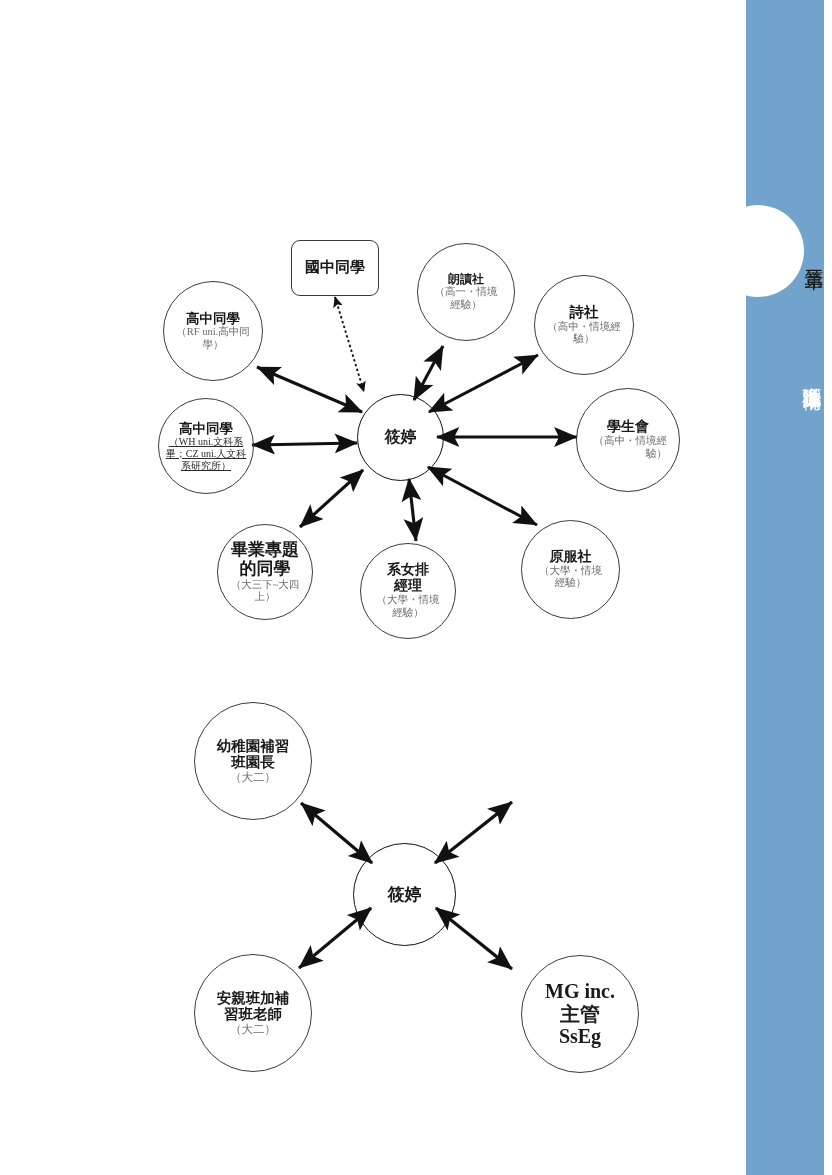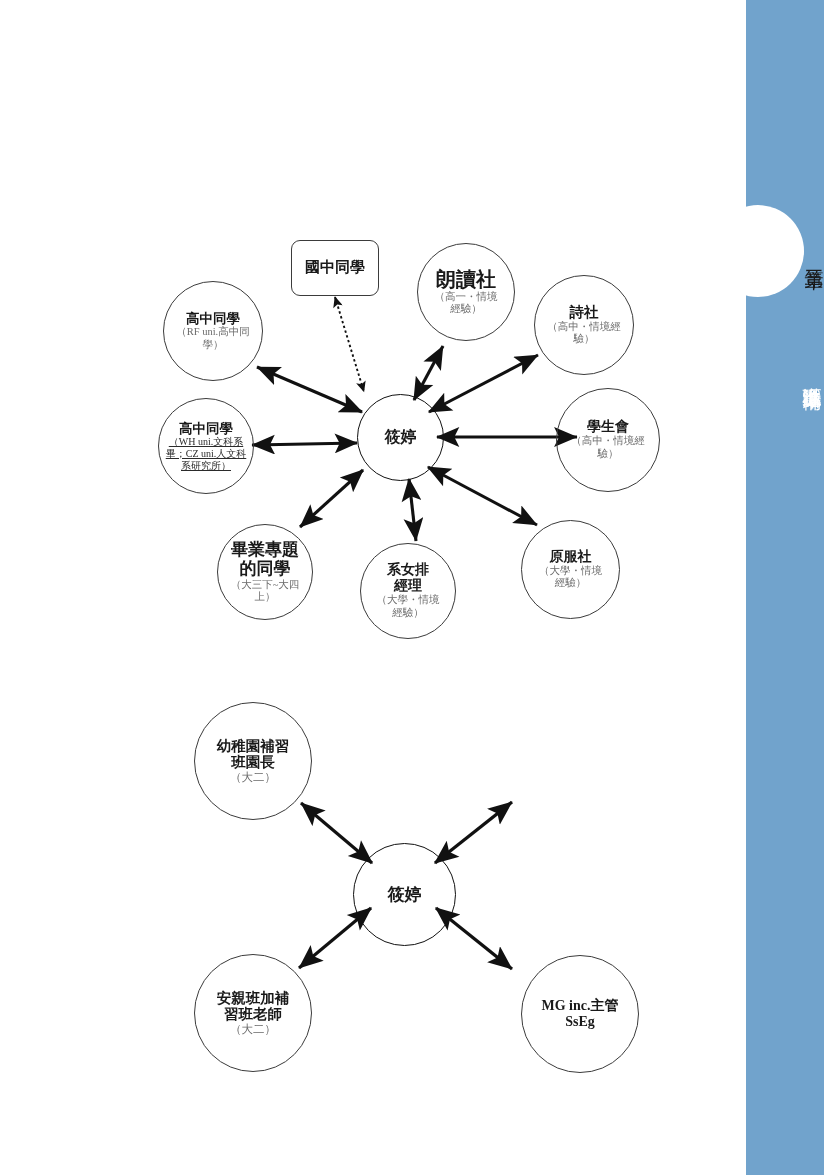--- a/index.html
+++ b/index.html
@@ -166,30 +166,30 @@
     <div class="n-title" style="font-size:13.5px;">高中同學</div>
     <div class="n-sub" style="font-size:10.5px;">（RF uni.高中同學）</div>
   </div>
 
   <div class="node circle" style="left:158px; top:398px; width:96px; height:96px; padding:0 6px;">
     <div class="n-title" style="font-size:13.5px;">高中同學</div>
     <div class="n-sub dark" style="font-size:10px; line-height:1.18;">（WH uni.文科系畢；CZ uni.人文科系研究所）</div>
   </div>
 
   <div class="node circle" style="left:417px; top:243px; width:98px; height:98px; padding:0 12px;">
-    <div class="n-title" style="font-size:20px;">朗讀社</div>
+    <div class="n-title" style="font-size:12px;">朗讀社</div>
     <div class="n-sub" style="font-size:10.5px;">（高一・情境經驗）</div>
   </div>
 
   <div class="node circle" style="left:534px; top:275px; width:100px; height:100px; padding:0 12px;">
     <div class="n-title" style="font-size:14.5px;">詩社</div>
     <div class="n-sub" style="font-size:10.5px;">（高中・情境經驗）</div>
   </div>
 
-  <div class="node circle" style="left:556px; top:388px; width:104px; height:104px; padding:0 12px;">
+  <div class="node circle" style="left:576px; top:388px; width:104px; height:104px; padding:0 12px;text-align:right;">
     <div class="n-title" style="font-size:14px;">學生會</div>
     <div class="n-sub" style="font-size:10.5px;">（高中・情境經驗）</div>
   </div>
 
   <div class="node circle" style="left:521px; top:520px; width:99px; height:99px; padding:0 12px;">
     <div class="n-title" style="font-size:14px;">原服社</div>
     <div class="n-sub" style="font-size:10.5px;">（大學・情境經驗）</div>
   </div>
 
   <div class="node circle" style="left:360px; top:543px; width:96px; height:96px; padding:0 11px;">
@@ -233,19 +233,19 @@
     <div class="n-sub" style="font-size:11.5px;">（大二）</div>
   </div>
 
 
   <div class="node circle" style="left:194px; top:274px; width:118px; height:118px; padding:0 11px;">
     <div class="n-title wrap" style="font-size:14.5px; max-width:86px;">安親班加補習班老師</div>
     <div class="n-sub" style="font-size:11.5px;">（大二）</div>
   </div>
 
   <div class="node circle" style="left:521px; top:275px; width:118px; height:118px; padding:0 13px;">
-    <div class="n-title wrap" style="font-size:14px; max-width:82px;">MG inc.主管SsEg</div>
+    <div class="n-title wrap" style="font-size:20px; max-width:82px;">MG inc.主管SsEg</div>
   </div>
 
   <div class="node circle center" style="left:353px; top:163px; width:103px; height:103px;">
     <div class="n-title" style="font-size:17px;">筱婷</div>
   </div>
 </div>
 
 </body></html>

